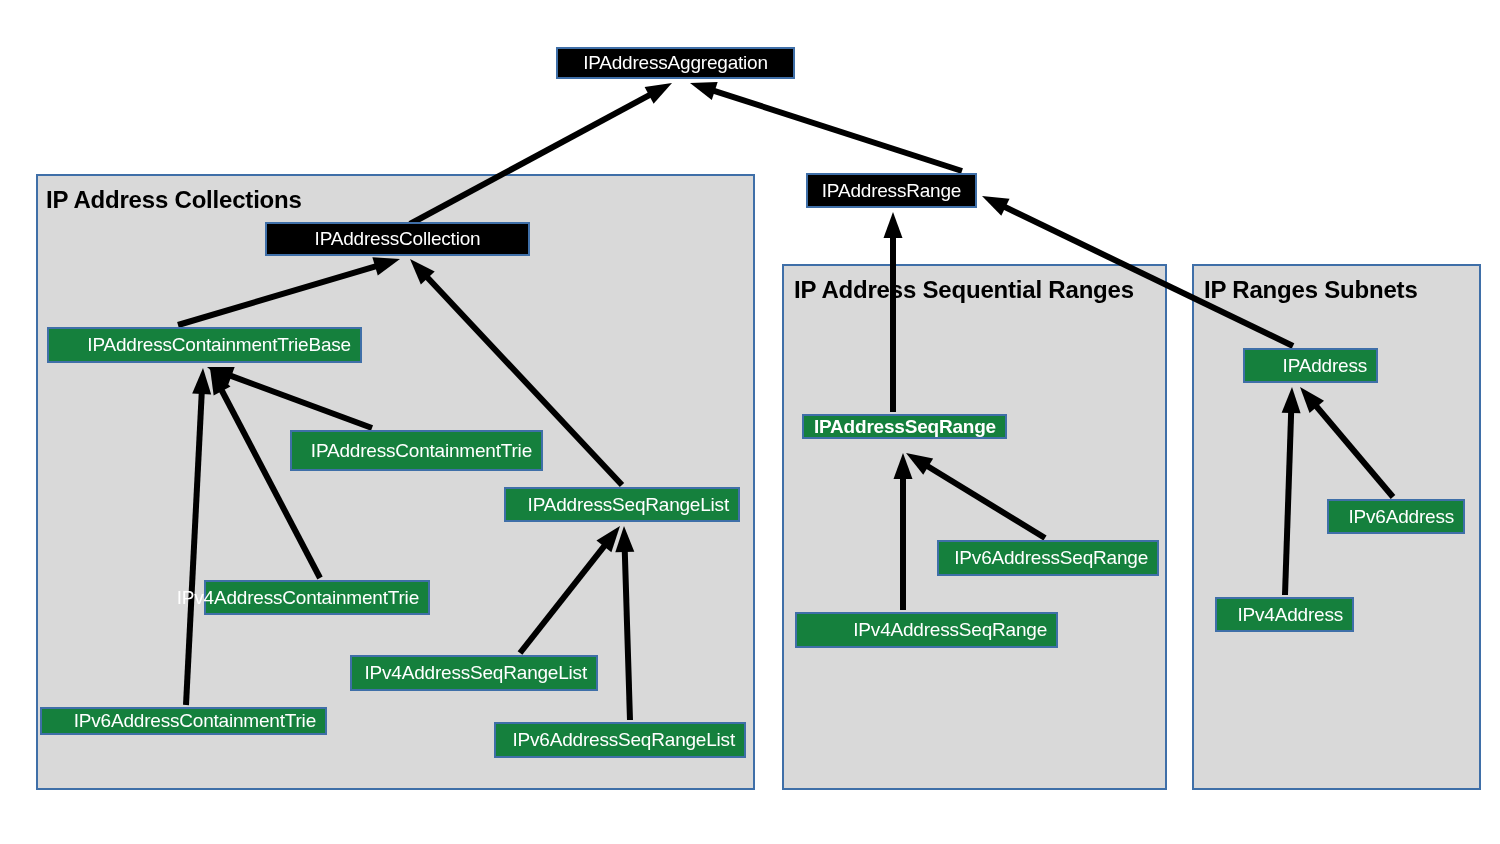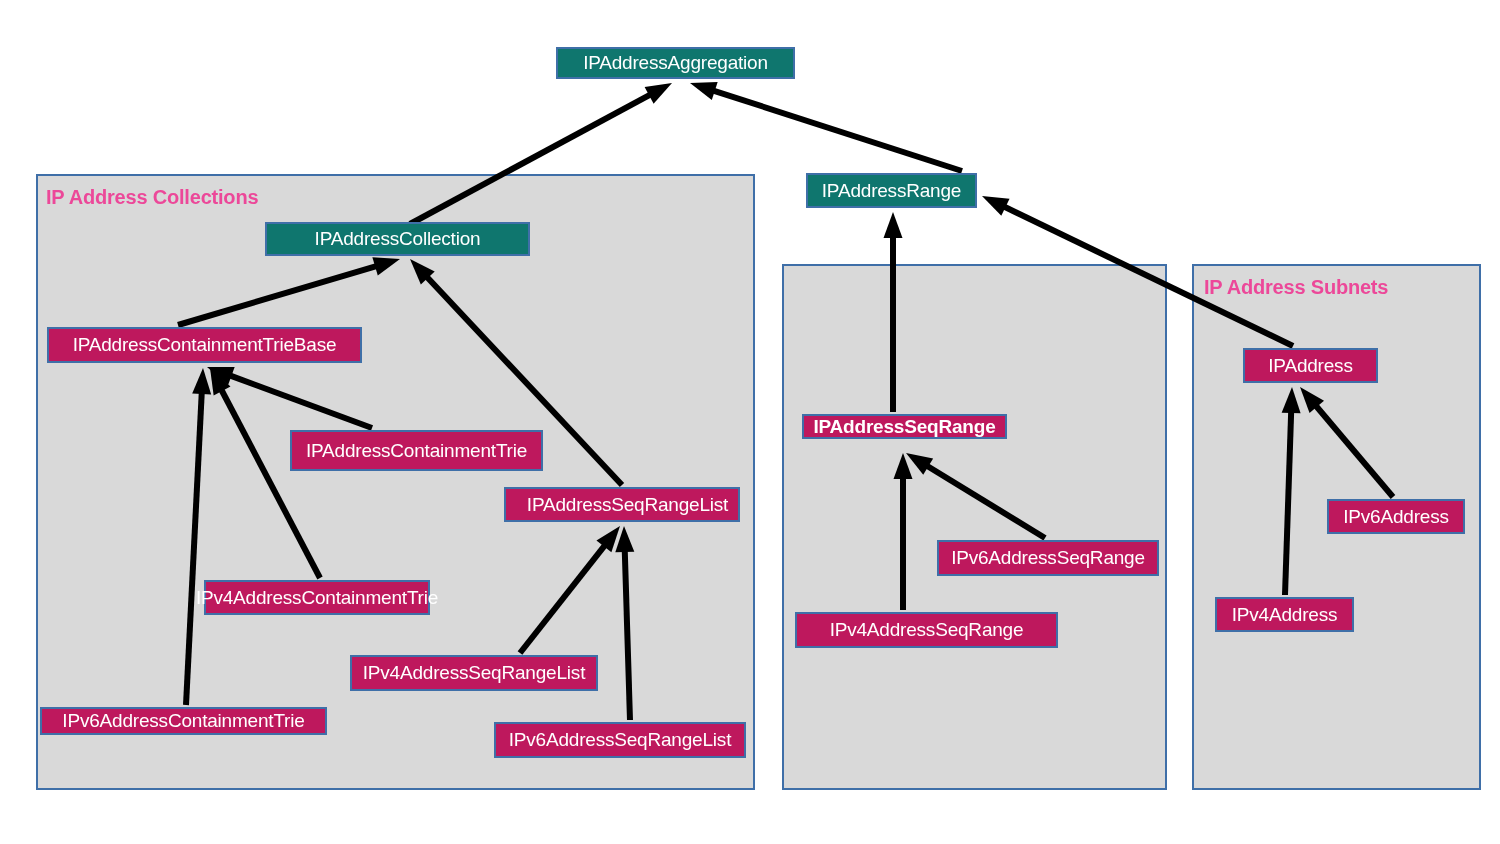--- a/index.html
+++ b/index.html
@@ -19,40 +19,40 @@
   }
   .group-box {
     position: absolute;
     background: #d9d9d9;
     border: 2px solid #3f6fa8;
     box-sizing: border-box;
   }
   .group-title {
     position: absolute;
     font-weight: bold;
-    font-size: 20px;
-    color: #ec4899;
+    font-size: 24px;
+    color: #000000;
     white-space: nowrap;
     letter-spacing: -0.2px;
   }
   .node {
     position: absolute;
     box-sizing: border-box;
     border: 2px solid #3f6fa8;
     display: flex;
     align-items: center;
     justify-content: center;
     color: #ffffff;
     font-size: 19px;
     white-space: nowrap;
     letter-spacing: -0.2px;
     padding: 0 9px;
   }
-  .node.purple { background: #0f766e; }
-  .node.green  { background: #be185d; }
+  .node.purple { background: #000000; }
+  .node.green  { background: #15803d; justify-content: flex-end; }
   #edges {
     position: absolute;
     left: 0;
     top: 0;
     width: 1500px;
     height: 844px;
     pointer-events: none;
   }
   .edge-line {
     stroke: #000000;
@@ -65,21 +65,22 @@
 </head>
 <body>
 
 <div id="canvas">
 
   <div class="group-box" id="grp-collections" style="left: 36px; top: 174px; width: 719px; height: 616px;"></div>
   <div class="group-box" id="grp-seqranges" style="left: 782px; top: 264px; width: 385px; height: 526px;"></div>
   <div class="group-box" id="grp-subnets" style="left: 1192px; top: 264px; width: 289px; height: 526px;"></div>
 
   <div class="group-title" id="ttl-collections" style="left: 46px; top: 186px;">IP Address Collections</div>
-  <div class="group-title" id="ttl-subnets" style="left: 1204px; top: 276px;">IP Address Subnets</div>
+  <div class="group-title" id="ttl-seqranges" style="left: 794px; top: 276px;">IP Address Sequential Ranges</div>
+  <div class="group-title" id="ttl-subnets" style="left: 1204px; top: 276px;">IP Ranges Subnets</div>
 
   <svg id="edges" viewBox="0 0 1500 844">
       <line x1="410" y1="224" x2="652.6272620272639" y2="93.42578646624351" class="edge-line"></line>
       <polygon points="672,83 653.6069901880988,103.68688449378749 644.602901876343,86.95588351733352" class="edge-head"></polygon>
       <line x1="962" y1="171" x2="710.931779408197" y2="89.77204627912258" class="edge-line"></line>
       <polygon points="690,83 717.661850193854,81.96460449451432 711.8132647709754,100.04205034704815" class="edge-head"></polygon>
       <line x1="178" y1="325" x2="378.9122001618608" y2="265.2693458978252" class="edge-line"></line>
       <polygon points="400,259 377.7852722835327,275.515322354808 372.3708371899565,257.30313158550604" class="edge-head"></polygon>
       <line x1="622" y1="485" x2="425.0514274968793" y2="275.0453896900694" class="edge-line"></line>
       <polygon points="410,259 434.71674168066005,271.4632532146114 420.85935967560005,284.4622133255526" class="edge-head"></polygon>

